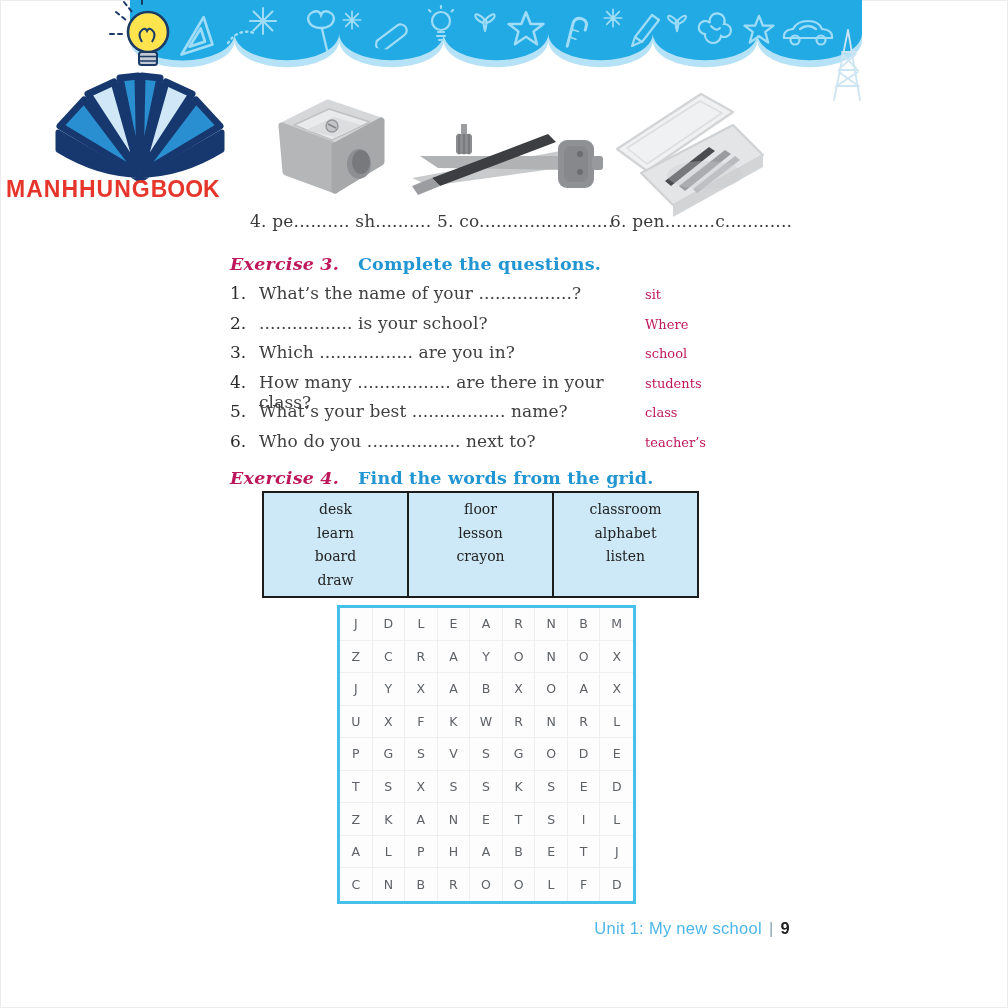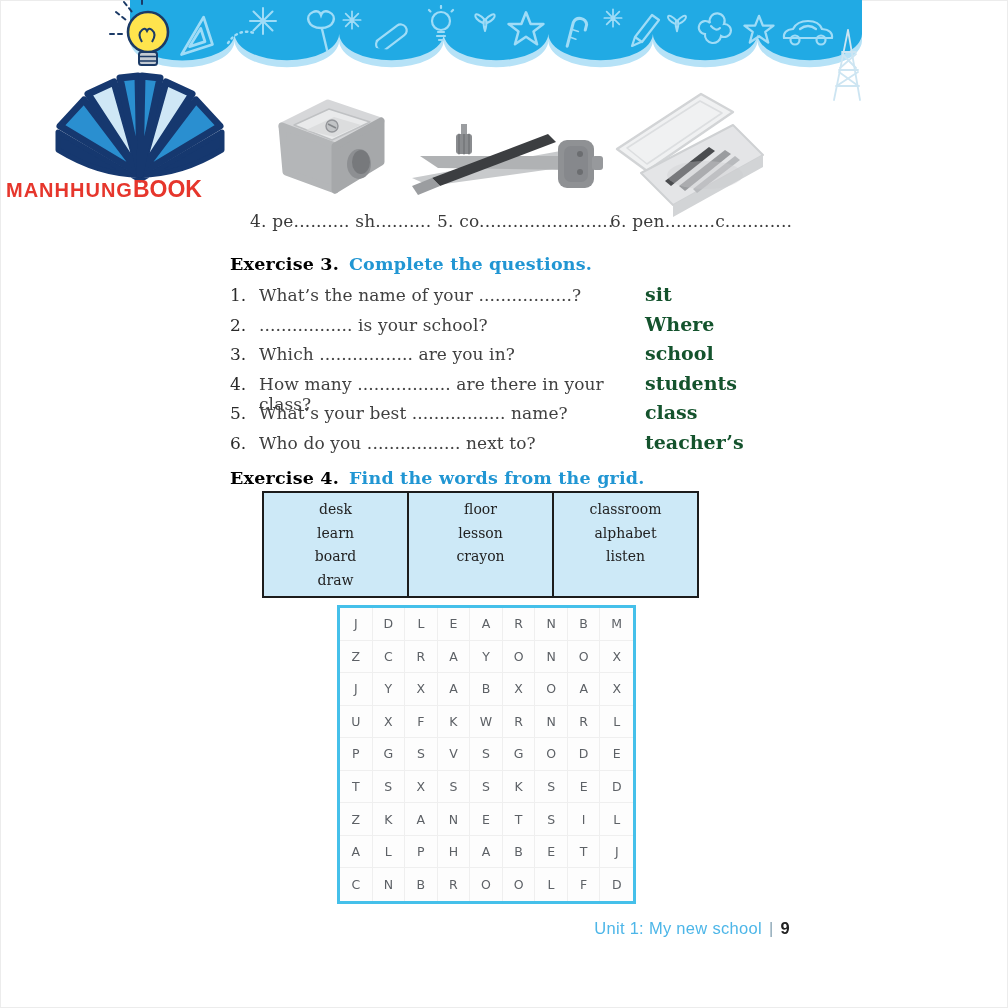--- a/index.html
+++ b/index.html
@@ -10,40 +10,40 @@
   .banner{position:absolute;left:130px;top:0;width:733px;height:110px;pointer-events:none;}
   .banner svg.wave{position:absolute;left:0;top:0;}
   .doodle{position:absolute;}
   .doodle svg{display:block;}
 
   
   .logo-bulb{position:absolute;left:96px;top:0px;z-index:5;}
   .logo-book{position:absolute;left:34px;top:50px;z-index:4;}
   .brand{position:absolute;left:6px;top:176px;z-index:5;white-space:nowrap;
          font-family:"Liberation Sans",sans-serif;color:#e6362c;}
-  .brand .light{font-size:20px;font-weight:600;letter-spacing:1px;}
+  .brand .light{font-size:23px;font-weight:600;letter-spacing:1px;}
   .brand .bold{font-size:23px;font-weight:800;letter-spacing:0px;}
 
   
   .pic{position:absolute;}
 
   
   .pic-label{position:absolute;top:211px;font-size:17px;color:#3a3a3a;letter-spacing:.2px;}
 
   
   .ex-head{position:absolute;font-size:17.5px;font-weight:bold;letter-spacing:.2px;}
-  .ex-head .pfx{color:#000000;margin-right:10px;}
+  .ex-head .pfx{color:#be185d;margin-right:19px;font-style:italic;}
   .ex-head .txt{color:#2196d3;}
 
   
   #questions{position:absolute;left:230px;top:283px;width:600px;}
   .q-row{display:grid;grid-template-columns:29px 386px auto;height:29.6px;align-items:baseline;}
   .q-num{font-size:17px;color:#2b2b2b;}
   .q-text{font-size:17px;color:#404040;letter-spacing:.1px;}
-  .q-ans{font-size:19px;font-weight:bold;color:#14532d;}
+  .q-ans{font-size:13px;font-weight:normal;color:#be185d;}
 
   
   #word-table{position:absolute;left:262px;top:491px;width:437px;height:107px;
               display:flex;background:#cde9f7;border:2px solid #1c1c1c;box-sizing:border-box;}
   .wt-cell{flex:1;text-align:center;padding-top:5px;font-size:14px;line-height:23.5px;color:#222;}
   .wt-cell + .wt-cell{border-left:2.5px solid #1c1c1c;}
 
   
   #letter-grid{position:absolute;left:337px;top:605px;width:299px;height:299px;
                border:3px solid #45c0ea;box-sizing:border-box;

